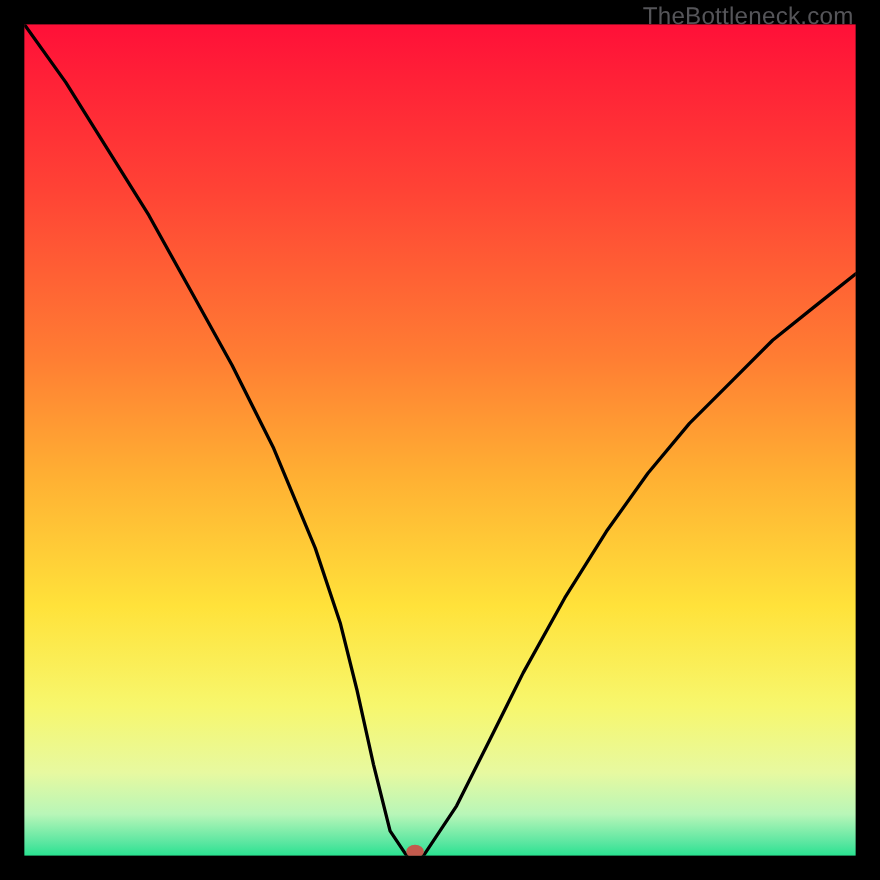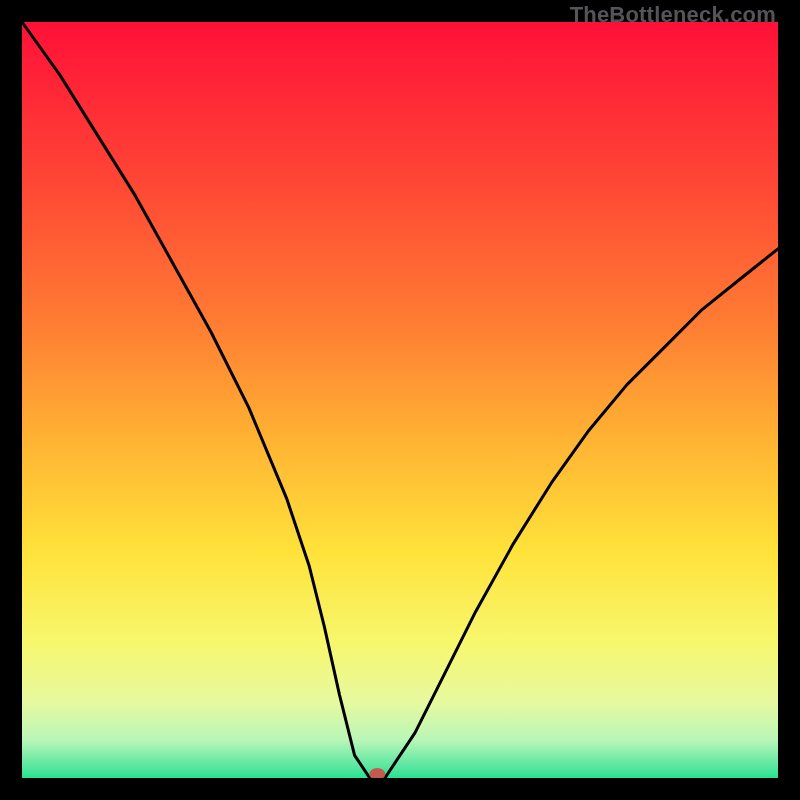--- a/index.html
+++ b/index.html
@@ -25,21 +25,21 @@
     width: 756px;
     height: 756px;
     overflow: hidden;
   }
   .watermark {
     position: absolute;
     top: 2px;
     right: 24px;
     font-family: Arial, Helvetica, sans-serif;
     font-size: 22px;
-    font-weight: 700;
+    font-weight: 400;
     color: #555559;
     letter-spacing: 0.2px;
   }
   svg.curve {
     position: absolute;
     left: 0;
     top: 0;
     width: 100%;
     height: 100%;
     overflow: visible;

